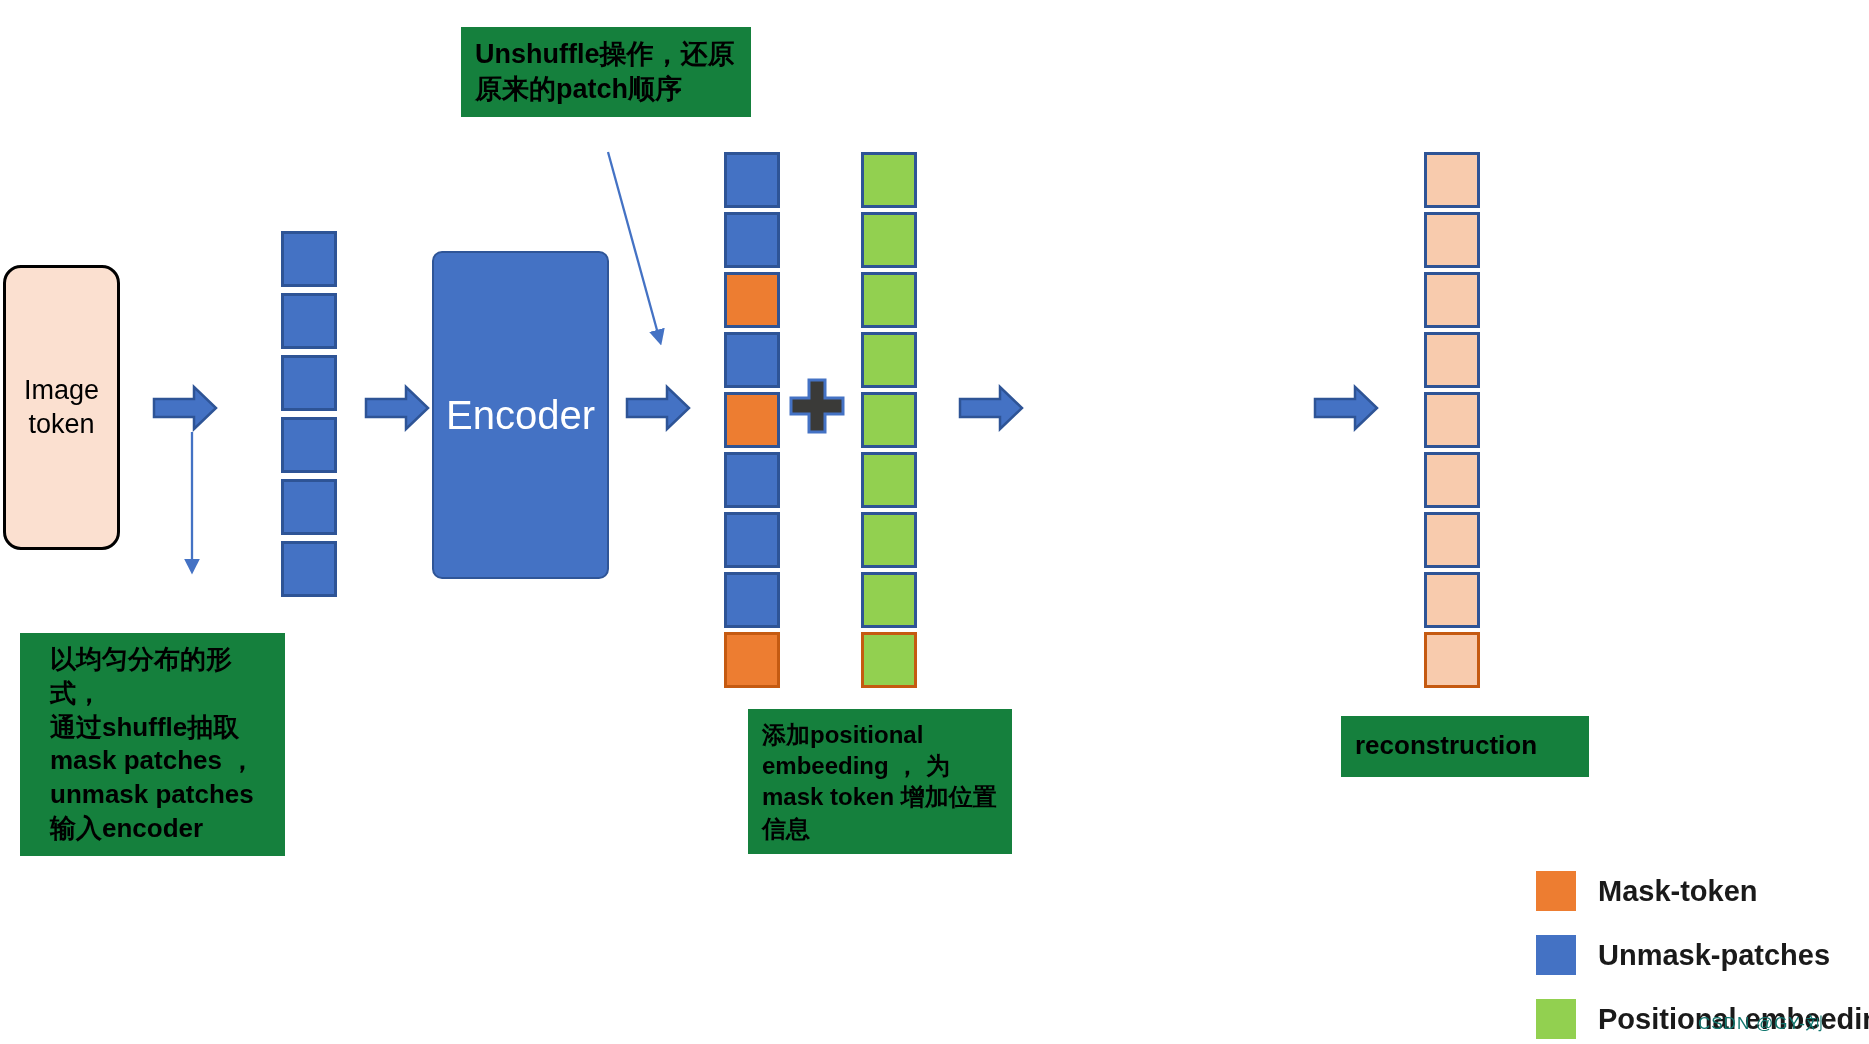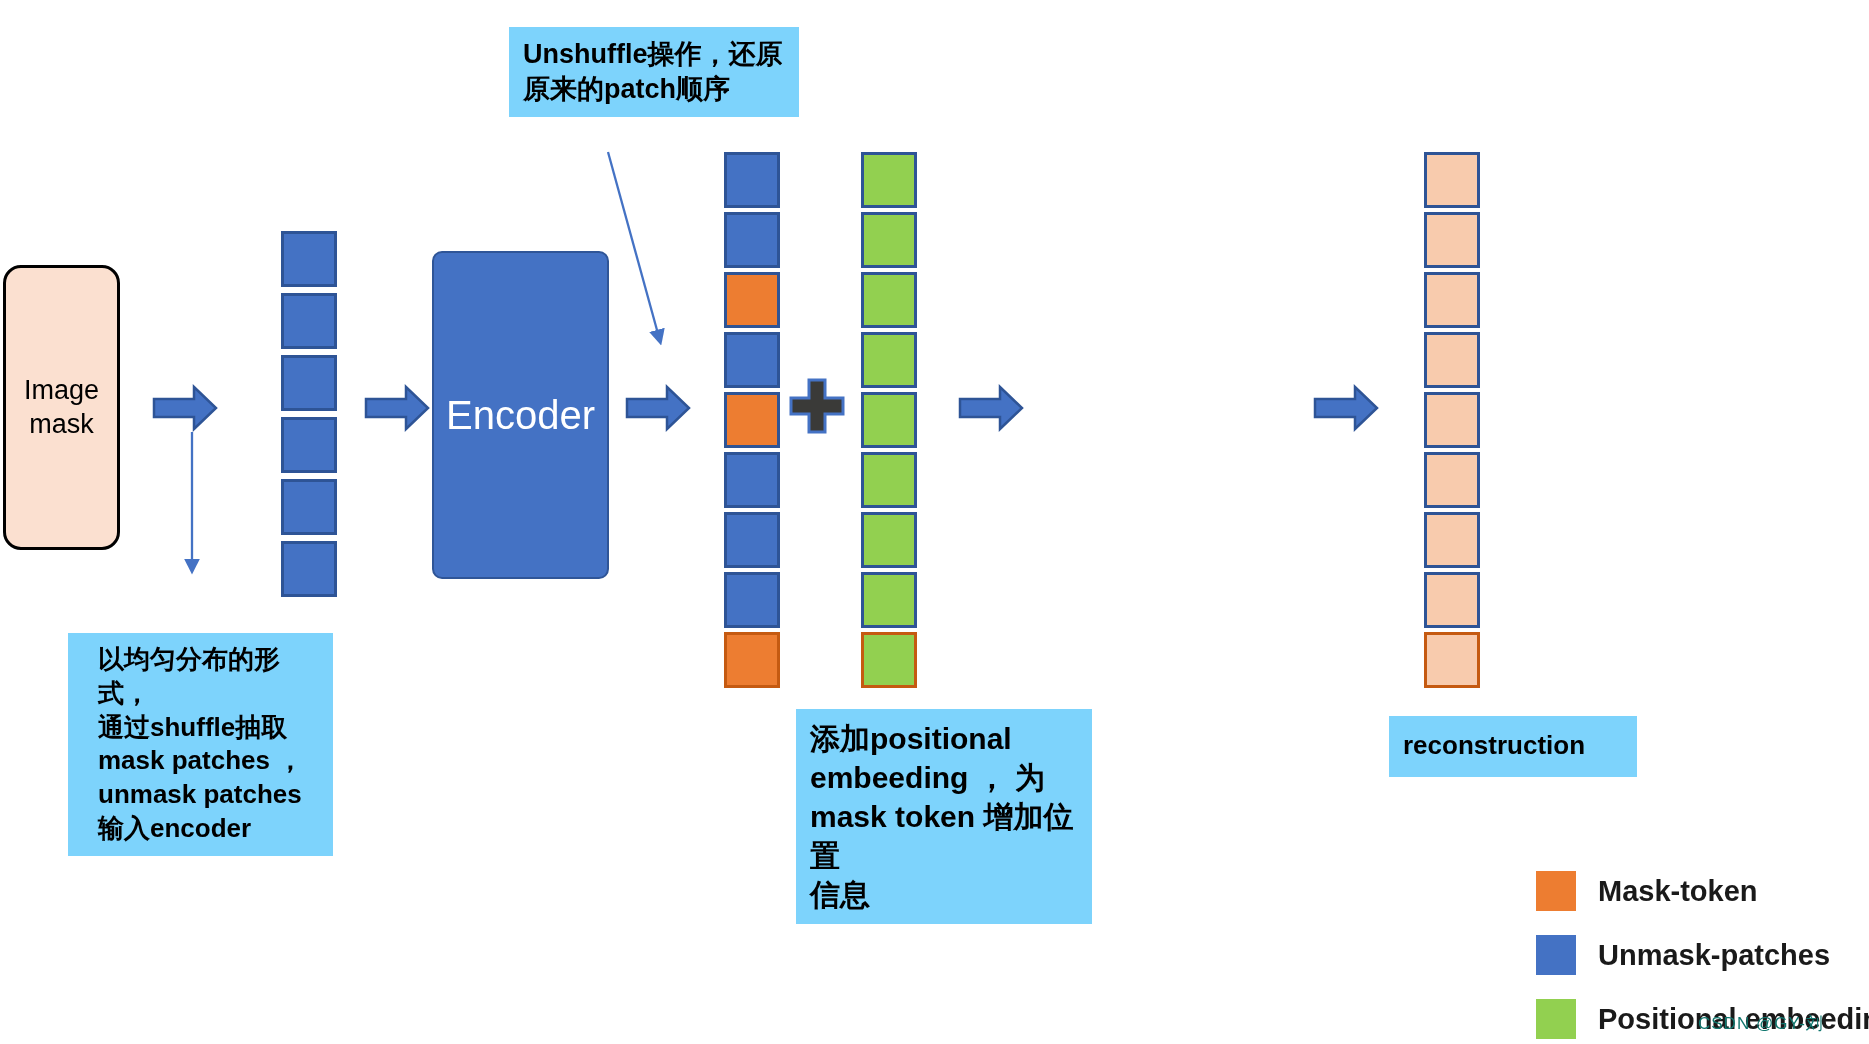--- a/index.html
+++ b/index.html
@@ -14,32 +14,31 @@
     position: relative;
     width: 1869px;
     height: 1044px;
     background: #ffffff;
     overflow: hidden;
   }
 
   
   .note {
     position: absolute;
-    background: #7dd3fc;
+    background: #15803d;
     color: #000000;
     font-weight: bold;
     line-height: 1.3;
     padding: 10px 14px;
     box-sizing: border-box;
     white-space: pre-line;
-    margin-left: 48px;
   }
   .note-top      { left: 461px;  top: 27px;   width: 290px;  font-size: 27px; }
   .note-left     { left: 20px;   top: 633px;  width: 265px;  font-size: 26px; padding-left: 30px; }
-  .note-mid      { left: 748px;  top: 709px;  width: 296px;  font-size: 30px; }
+  .note-mid      { left: 748px;  top: 709px;  width: 264px;  font-size: 24px; }
   .note-right    { left: 1341px; top: 716px;  width: 248px;  font-size: 26px;
                    padding-top: 13px; padding-bottom: 14px; }
 
   
   .imgpatch {
     position: absolute;
     left: 3px;  top: 265px;
     width: 117px; height: 285px;
     background: #FBE0D0;
     border: 3px solid #000000;
@@ -135,21 +134,21 @@
     <defs>
       <marker id="thinhead" markerWidth="7" markerHeight="7" refX="5" refY="3.5" orient="auto">
         <polygon points="0 0, 7 3.5, 0 7" fill="#4472C4"></polygon>
       </marker>
     </defs>
     <line x1="8" y1="6" x2="60" y2="195" stroke="#4472C4" stroke-width="2.3" marker-end="url(#thinhead)"></line>
   </svg>
 
   <div class="imgpatch">
     <span>Image</span>
-    <span>mask</span>
+    <span>token</span>
   </div>
 
   <svg class="barrow" style="left:152px; top:384px;" width="66" height="48" viewBox="0 0 66 48">
     <polygon points="2,15 42,15 42,3 64,24 42,45 42,33 2,33" fill="#4472C4" stroke="#2E5496" stroke-width="2.5"></polygon>
   </svg>
 
   <svg class="thin-line" style="left:180px; top:430px;" width="24" height="155" viewBox="0 0 24 155">
     <defs>
       <marker id="thinhead2" markerWidth="7" markerHeight="7" refX="5" refY="3.5" orient="auto">
         <polygon points="0 0, 7 3.5, 0 7" fill="#4472C4"></polygon>

